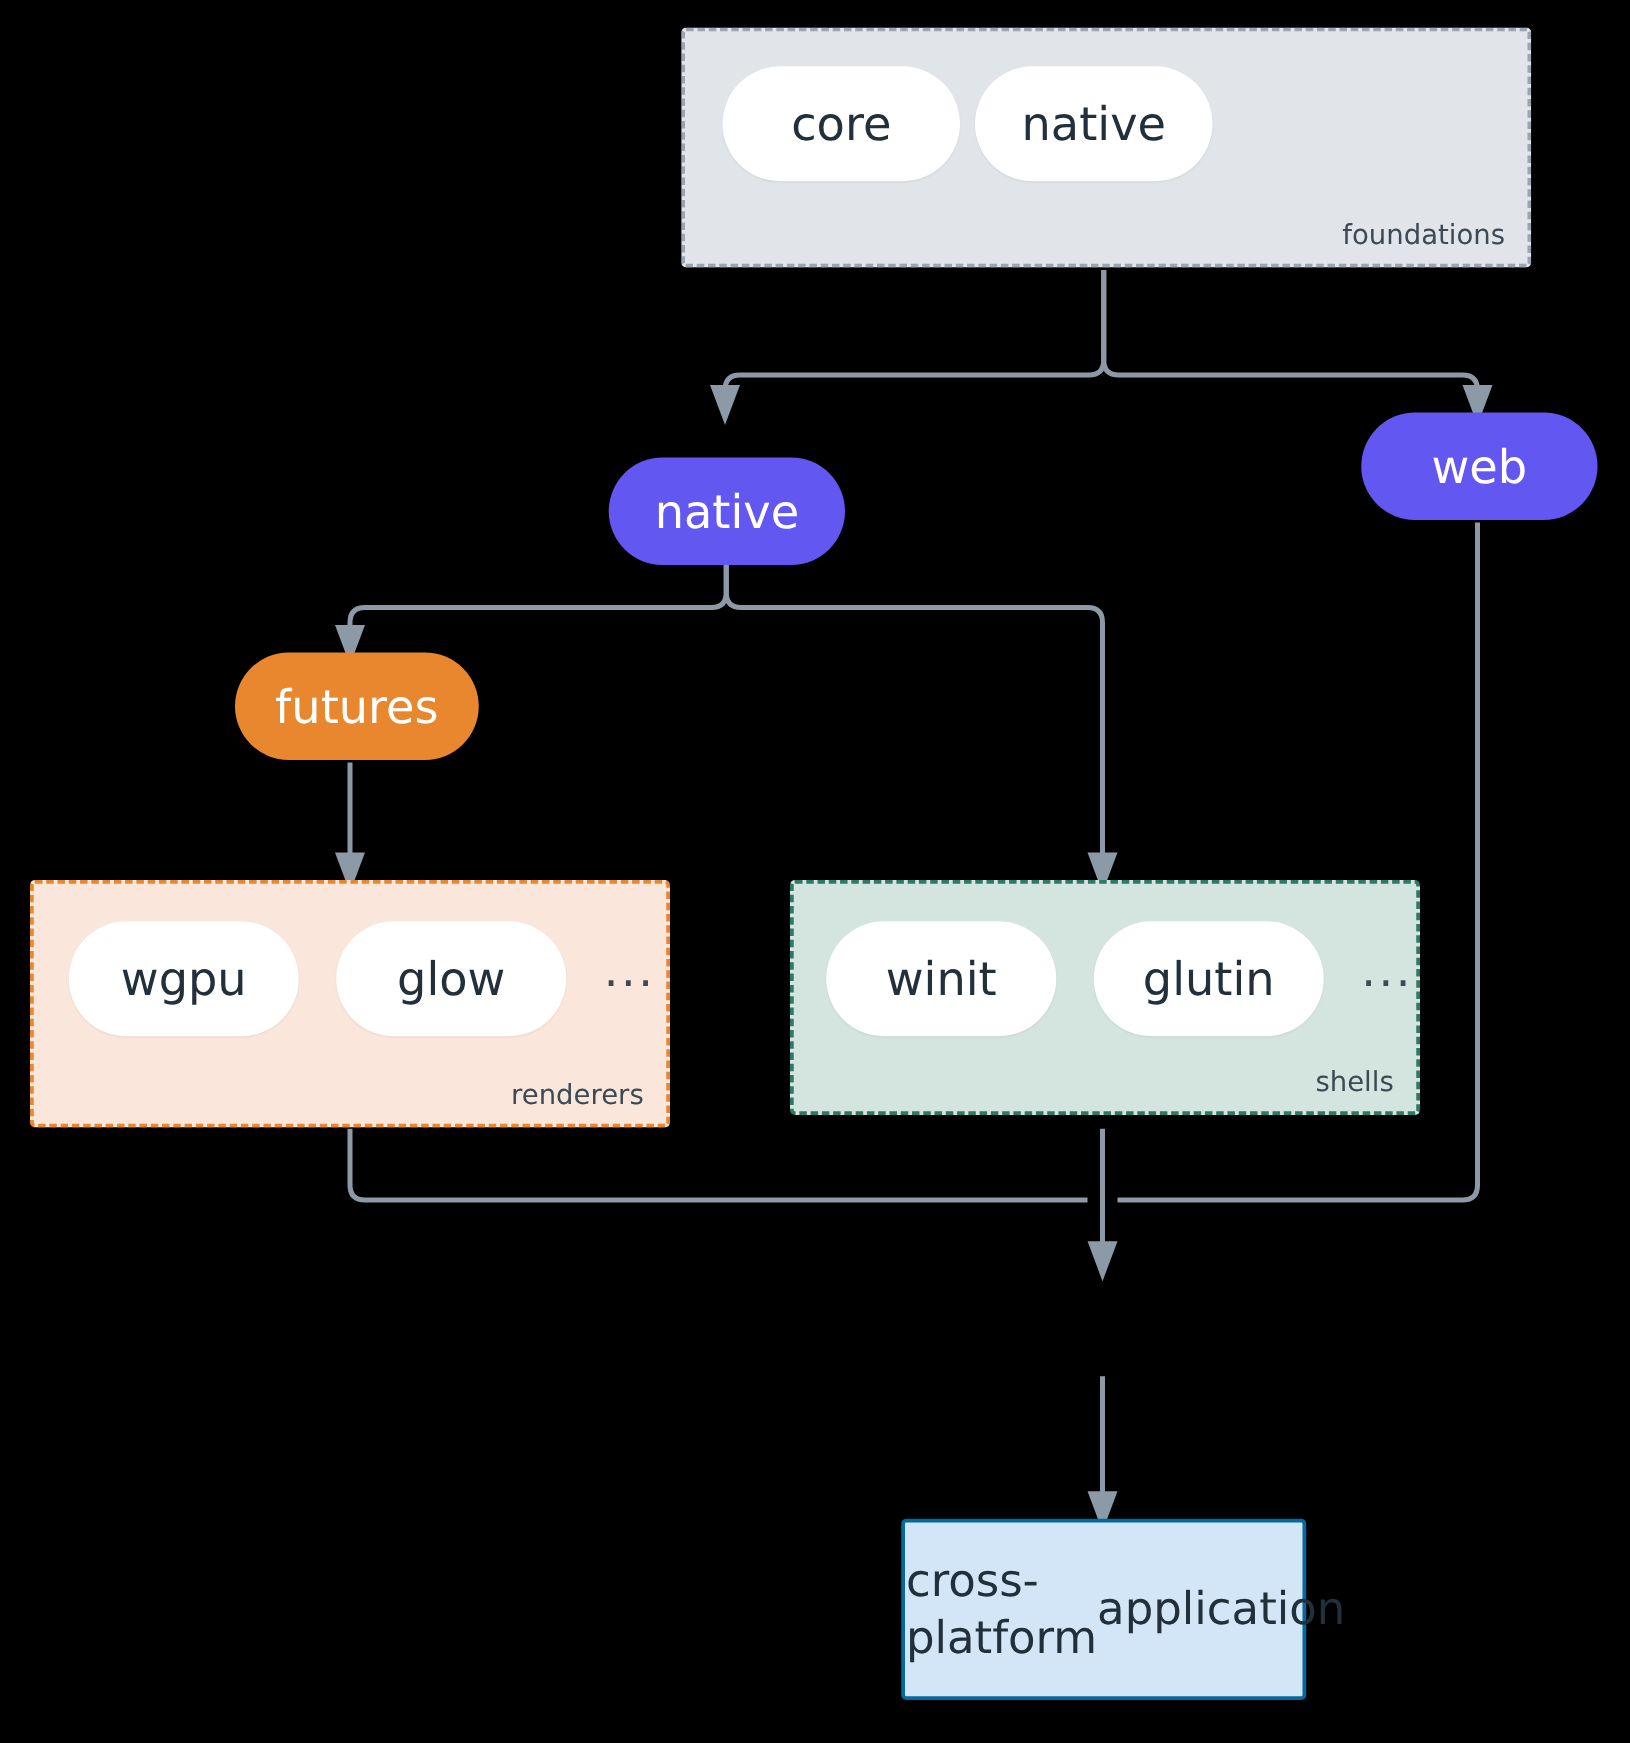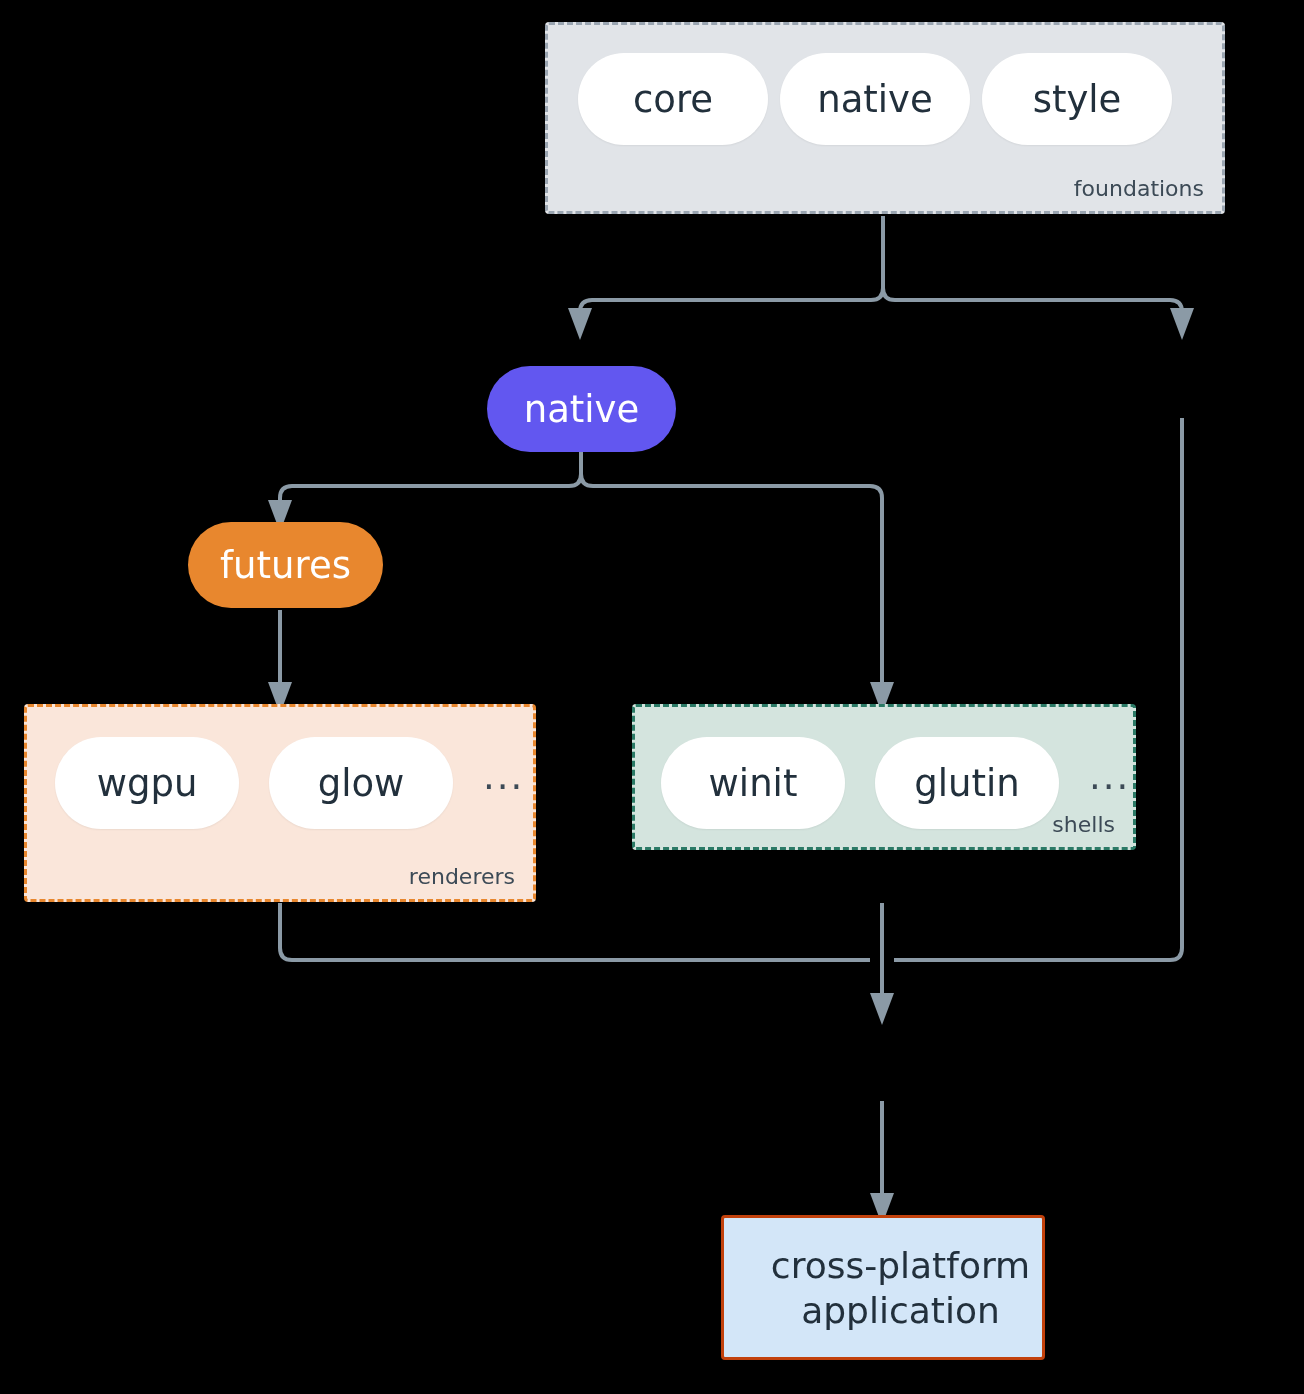--- a/index.html
+++ b/index.html
@@ -45,21 +45,21 @@
     top: 704px;
     width: 512px;
     height: 198px;
     background: #fae6da;
     border: 3px dashed #e8872e;
   }
   .group-shells {
     left: 632px;
     top: 704px;
     width: 504px;
-    height: 146px;
+    height: 188px;
     background: #d4e4de;
     border: 3px dashed #2b7a66;
   }
   .group-chips {
     position: absolute;
     display: flex;
     align-items: center;
     gap: 30px;
   }
   .group-foundations .group-chips { left: 30px; top: 28px; gap: 12px; }
@@ -138,24 +138,24 @@
 
   
   .app-box {
     position: absolute;
     left: 721px;
     top: 1215px;
     width: 324px;
     height: 145px;
     box-sizing: border-box;
     background: #d3e6f8;
-    border: 3px solid #c2410c;
+    border: 3px solid #0369a1;
     border-radius: 4px;
     display: flex;
-    flex-direction: column;
+    flex-direction: row;
     align-items: center;
     justify-content: center;
     color: #22303c;
     font-size: 36px;
     line-height: 1.25;
     padding-left: 35px;
   }
   .app-box span { display: block; }
 </style>
 </head>
@@ -188,26 +188,26 @@
       <path d="M882,903 L882,1009" fill="none" stroke="#8b9aa6" stroke-width="4" marker-end="url(#arrow)"></path>
     </g>
 
     <path d="M882,1101 L882,1209" fill="none" stroke="#8b9aa6" stroke-width="4" marker-end="url(#arrow)"></path>
   </svg>
 
   <div class="group-box group-foundations">
     <div class="group-chips">
       <div class="chip">core</div>
       <div class="chip">native</div>
-      <div class="chip">style</div>
     </div>
     <div class="group-label">foundations</div>
   </div>
 
   <div class="pill pill-native">native</div>
+  <div class="pill pill-web">web</div>
   <div class="pill pill-graphics">futures</div>
 
   <div class="group-box group-renderers">
     <div class="group-chips">
       <div class="chip chip-sm">wgpu</div>
       <div class="chip chip-sm">glow</div>
       <div class="ellipsis">...</div>
     </div>
     <div class="group-label">renderers</div>
   </div>

